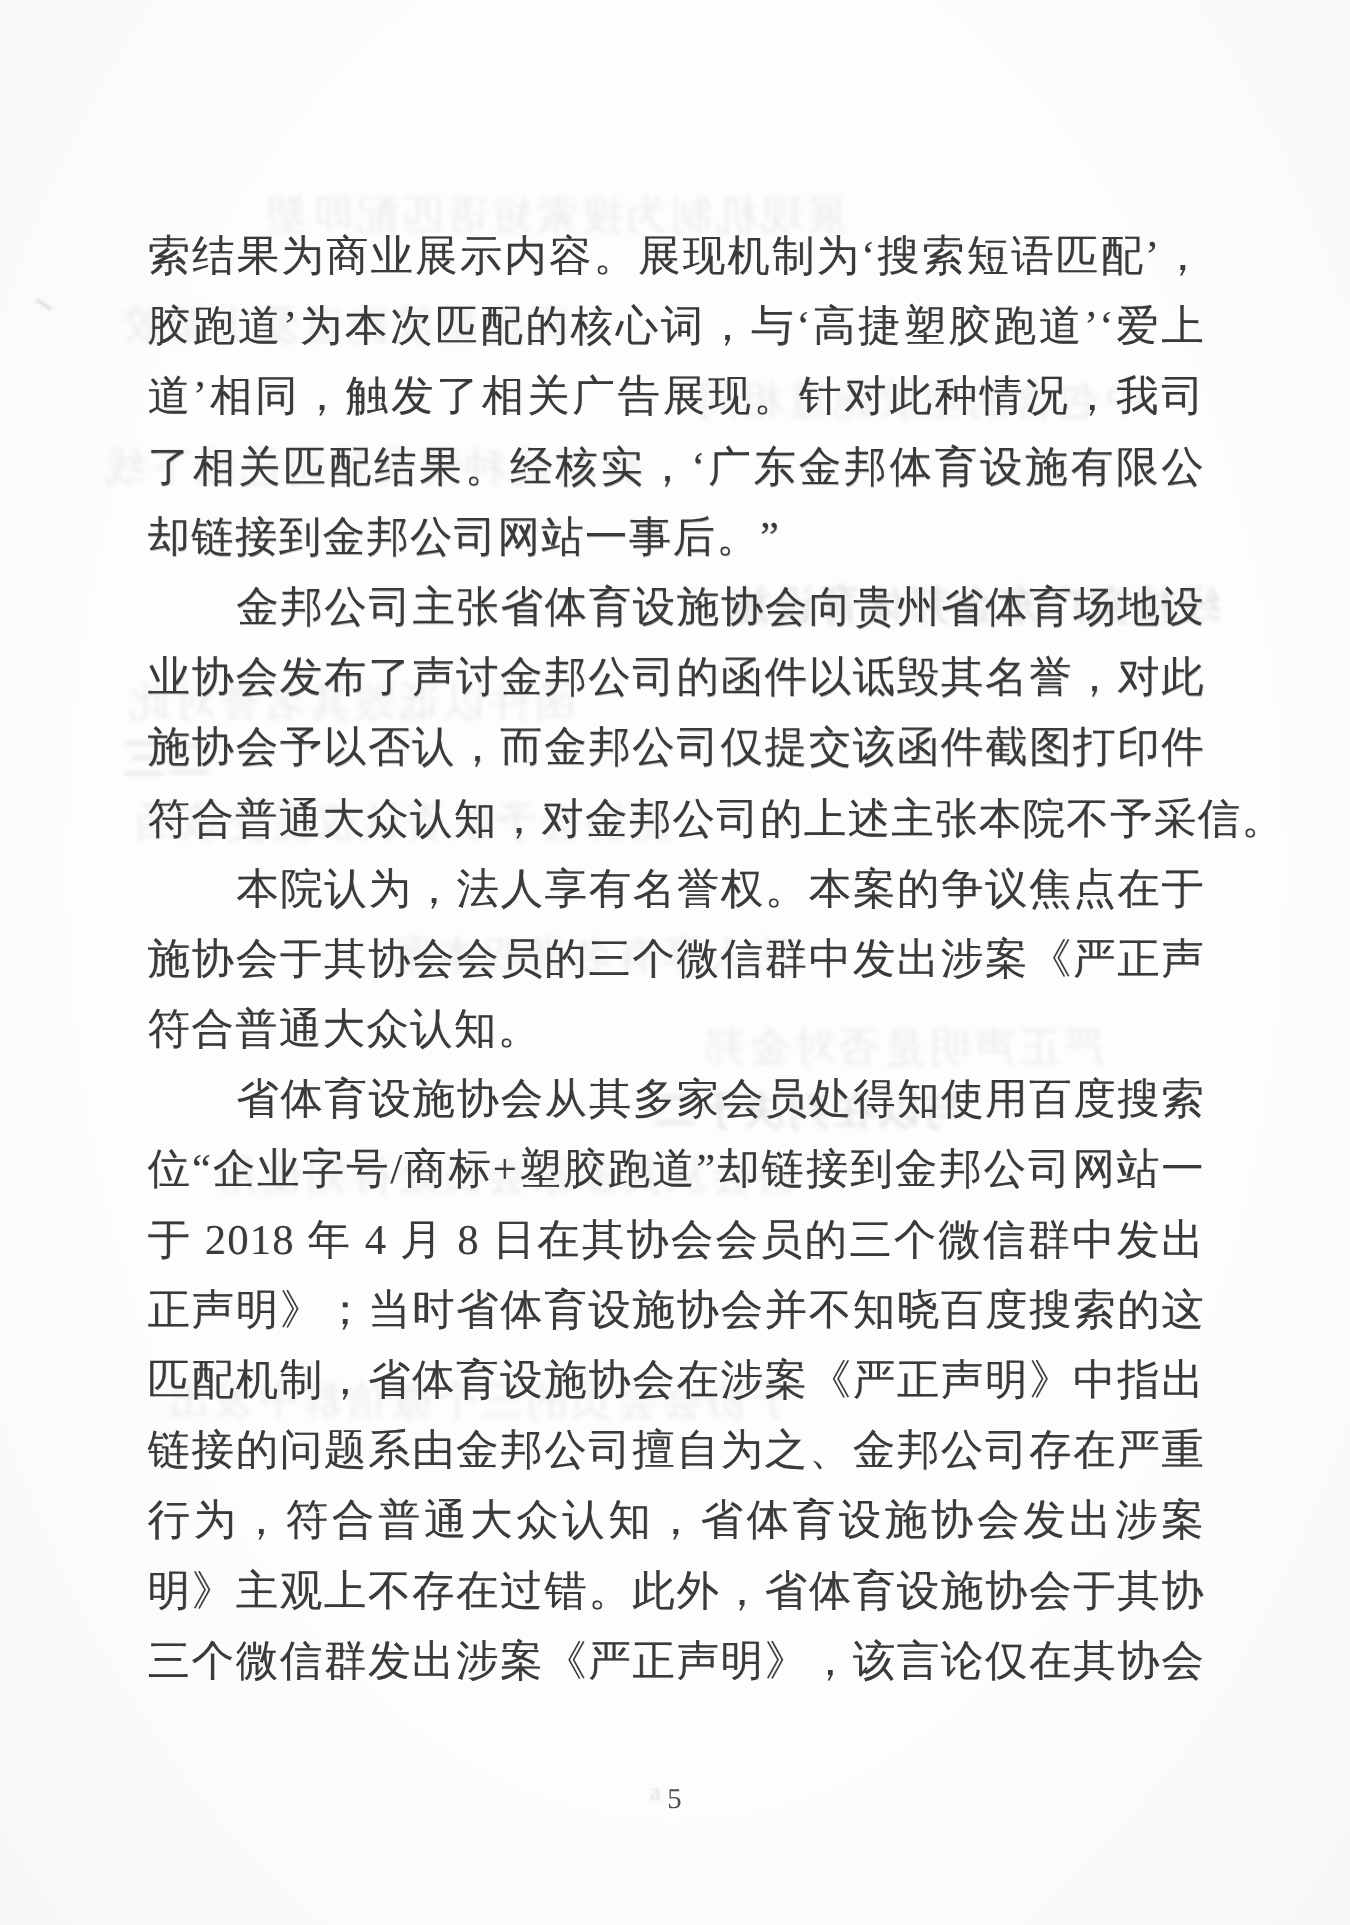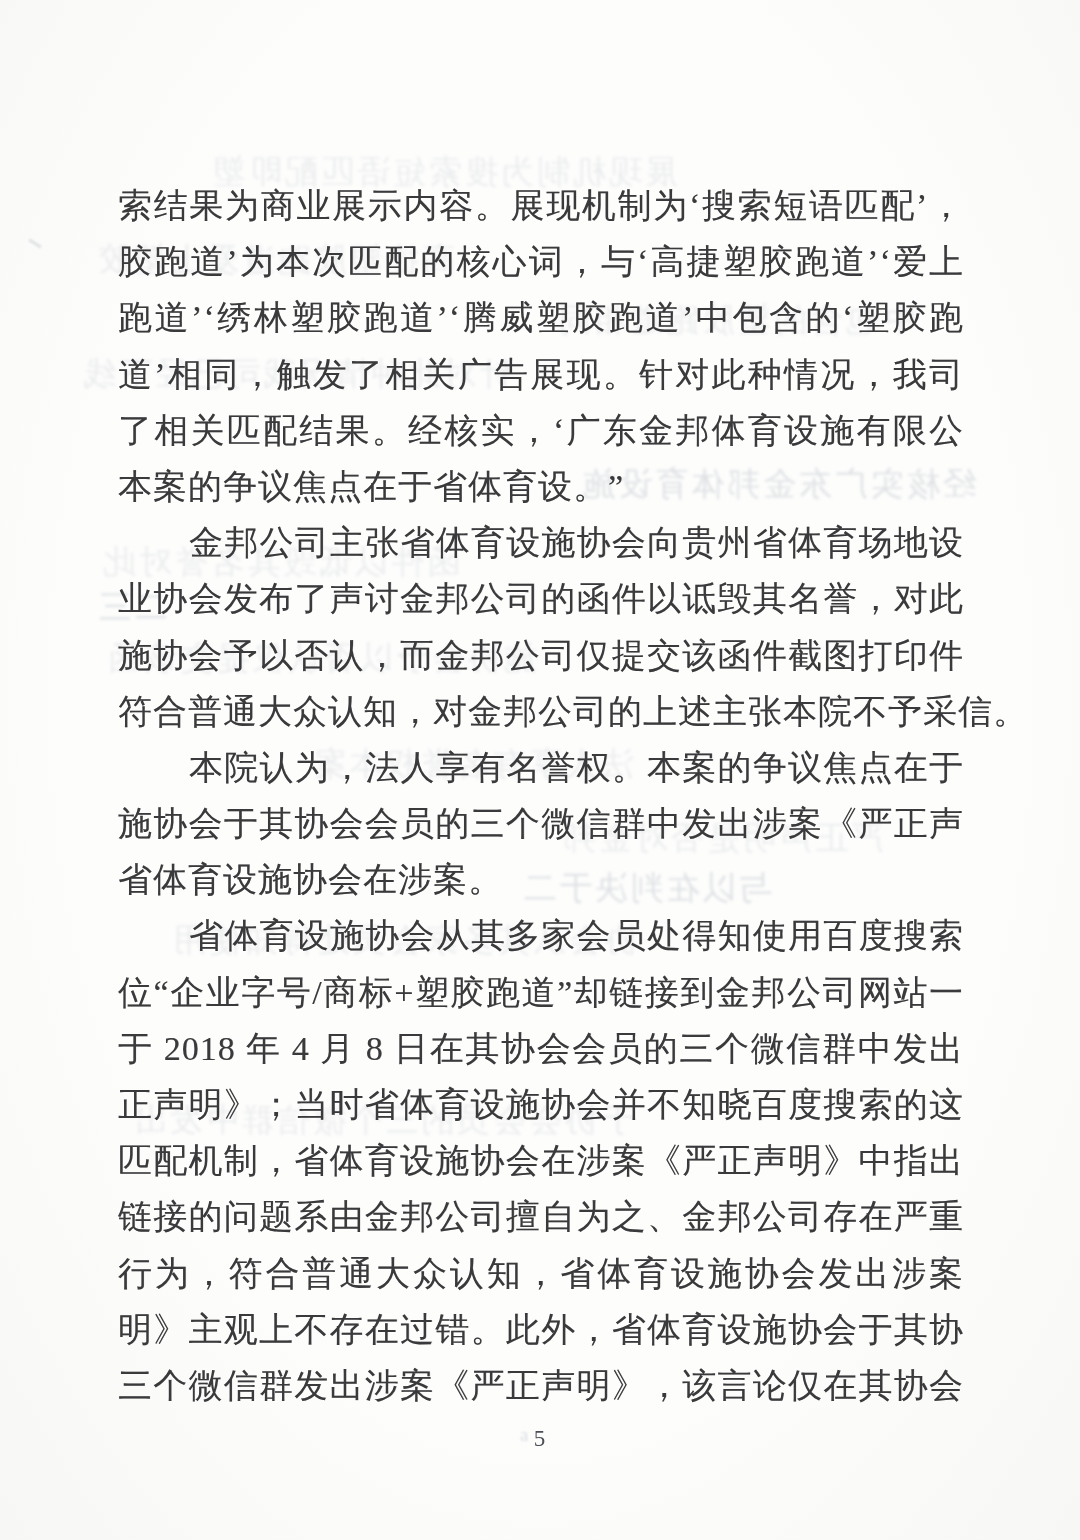--- a/index.html
+++ b/index.html
@@ -114,31 +114,30 @@
     <div class="bleed lighter" style="top:816px; left:560px;">严正声明是否对金邦</div>
     <div class="bleed" style="top:866px; left:520px;">与以在判决于二</div>
     <div class="bleed lighter" style="top:918px; left:170px;">协会从其多家会员处得知使用</div>
     <div class="bleed lighter" style="top:1098px; left:130px;">于协会会员的三个微信群中发出</div>
     <div class="edge-artifact"></div>
   </div>
 
   <div class="text-block">
     <p class="line full">索结果为商业展示内容。展现机制为‘搜索短语匹配’，即‘塑</p>
     <p class="line full">胶跑道’为本次匹配的核心词，与‘高捷塑胶跑道’‘爱上塑胶</p>
-    <p class="line full">跑道’‘绣林塑胶跑道’‘腾威塑胶跑道’中包含的‘塑胶跑</p>
     <p class="line full">道’相同，触发了相关广告展现。针对此种情况，我司已经下线</p>
     <p class="line full">了相关匹配结果。经核实，‘广东金邦体育设施有限公司’广告</p>
-    <p class="line">本案的争议焦点在于省体育设。”</p>
+    <p class="line">却链接到金邦公司网站一事后。”</p>
     <p class="line full indent">金邦公司主张省体育设施协会向贵州省体育场地设施建设行</p>
     <p class="line full">业协会发布了声讨金邦公司的函件以诋毁其名誉，对此省体育设</p>
     <p class="line full">施协会予以否认，而金邦公司仅提交该函件截图打印件却未合理</p>
     <p class="line">符合普通大众认知，对金邦公司的上述主张本院不予采信。</p>
     <p class="line full indent">本院认为，法人享有名誉权。本案的争议焦点在于省体育设</p>
     <p class="line full">施协会于其协会会员的三个微信群中发出涉案《严正声明》是否</p>
-    <p class="line">省体育设施协会在涉案。</p>
+    <p class="line">符合普通大众认知。</p>
     <p class="line full indent">省体育设施协会从其多家会员处得知使用百度搜索其会员单</p>
     <p class="line full">位“企业字号/商标+塑胶跑道”却链接到金邦公司网站一事后，</p>
     <p class="line full">于 2018 年 4 月 8 日在其协会会员的三个微信群中发出涉案《严</p>
     <p class="line full">正声明》；当时省体育设施协会并不知晓百度搜索的这一不合理</p>
     <p class="line full">匹配机制，省体育设施协会在涉案《严正声明》中指出存在跳转</p>
     <p class="line full">链接的问题系由金邦公司擅自为之、金邦公司存在严重虚假宣传</p>
     <p class="line full">行为，符合普通大众认知，省体育设施协会发出涉案《严正声</p>
     <p class="line full">明》主观上不存在过错。此外，省体育设施协会于其协会会员的</p>
     <p class="line full">三个微信群发出涉案《严正声明》，该言论仅在其协会会员内部</p>
   </div>

